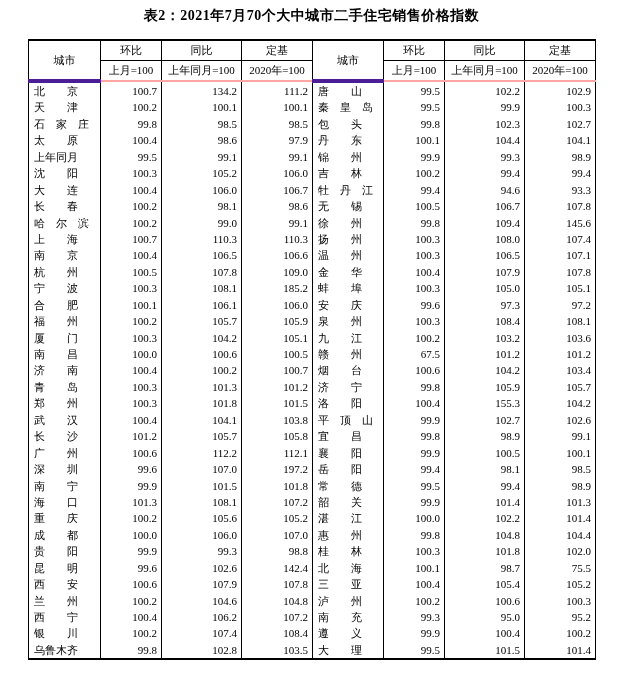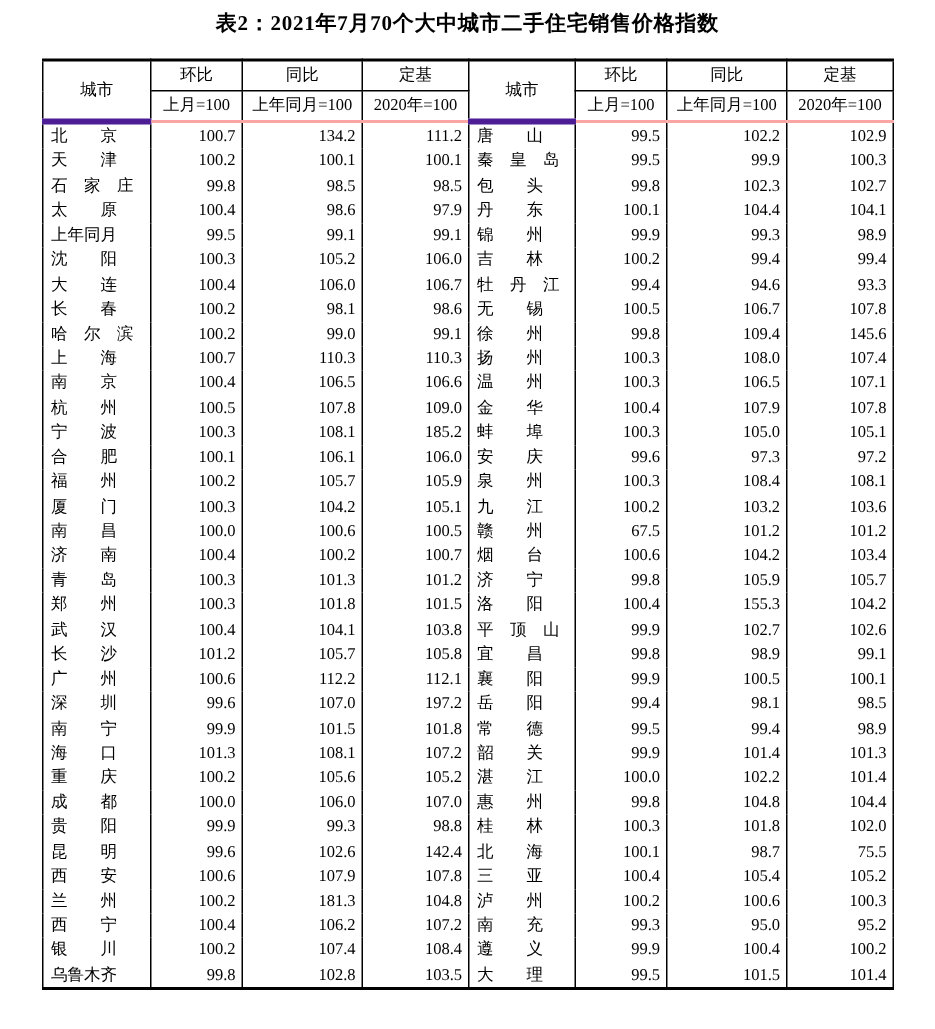--- a/index.html
+++ b/index.html
@@ -422,21 +422,21 @@
           <td class="num">107.9</td>
           <td class="num">107.8</td>
           <td class="city">三　　亚</td>
           <td class="num">100.4</td>
           <td class="num">105.4</td>
           <td class="num">105.2</td>
         </tr>
         <tr>
           <td class="city">兰　　州</td>
           <td class="num">100.2</td>
-          <td class="num">181.3</td>
+          <td class="num">104.6</td>
           <td class="num">104.8</td>
           <td class="city">泸　　州</td>
           <td class="num">100.2</td>
           <td class="num">100.6</td>
           <td class="num">100.3</td>
         </tr>
         <tr>
           <td class="city">西　　宁</td>
           <td class="num">100.4</td>
           <td class="num">106.2</td>

